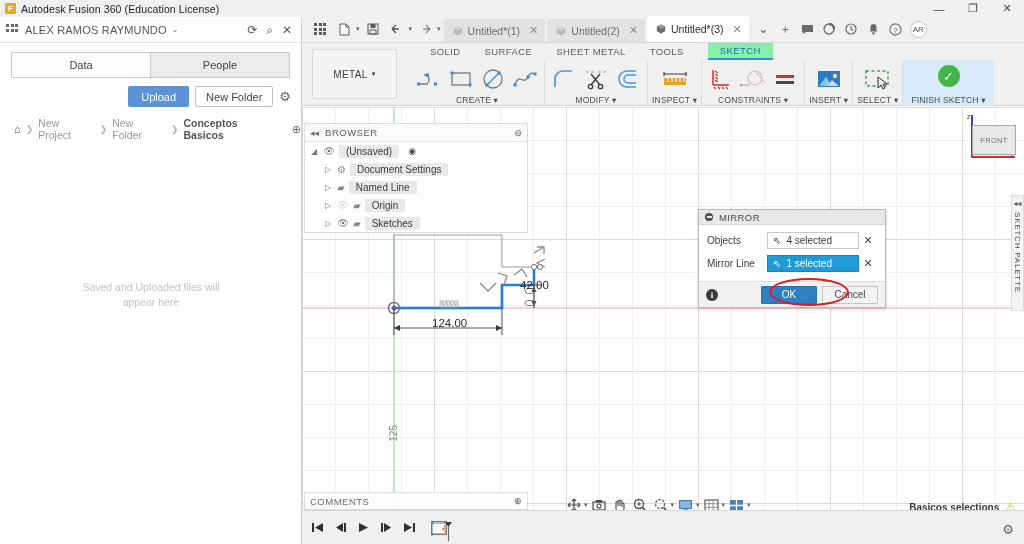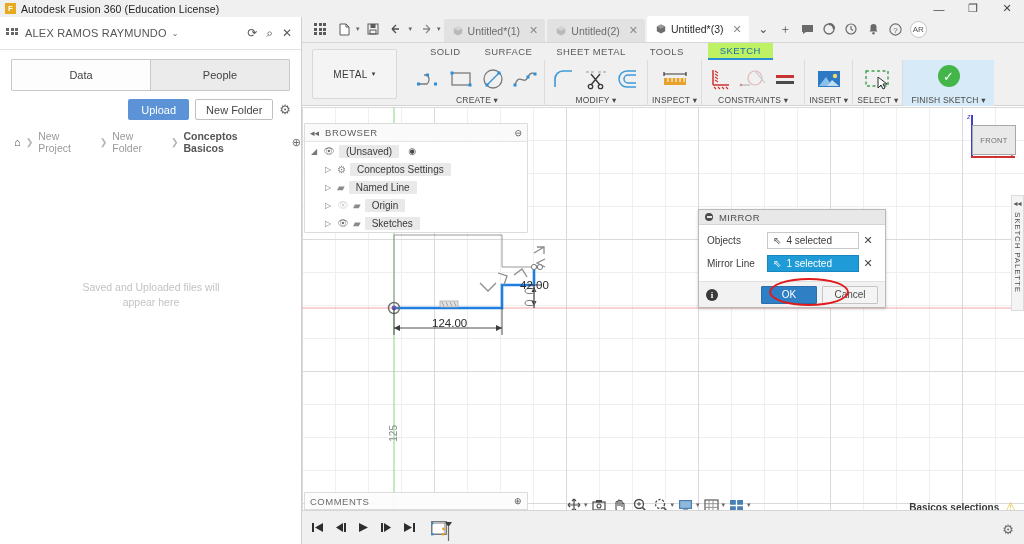--- a/index.html
+++ b/index.html
@@ -33,37 +33,37 @@
     width: 34px; height: 17px; display: flex; align-items: center;
     justify-content: center; font-size: 11px; color: #444;
   }
 
   
   .datapanel {
     position: absolute; left: 0; top: 17px; width: 302px; height: 527px;
     background: #fff; border-right: 1px solid #cfcfcf;
   }
   .dp-header {
-    height: 33px; display: flex; align-items: center;
+    height: 26px; display: flex; align-items: center;
     border-bottom: 1px solid #e2e2e2; padding: 0 6px;
   }
   .dp-grid-icon {
     width: 13px; height: 11px; margin-right: 6px;
     display: grid; grid-template-columns: repeat(3, 3px);
     grid-template-rows: repeat(2, 3px); gap: 1.5px;
   }
   .dp-grid-icon i { background: #666; display: block; }
   .dp-user { font-size: 11px; color: #555; letter-spacing: 0.2px; }
   .dp-caret { margin-left: 5px; font-size: 8px; color: #666; }
   .dp-hdr-right { margin-left: auto; display: flex; align-items: center; gap: 9px; padding-right: 3px; }
   .ico-btn { color: #5a5a5a; font-size: 12px; line-height: 1; cursor: pointer; }
 
   .dp-tabs {
     display: flex; margin: 9px 11px 0 11px; border: 1px solid #c8c8c8;
-    height: 32px; border-radius: 1px; overflow: hidden; justify-content: center;
+    height: 26px; border-radius: 1px; overflow: hidden; justify-content: center;
   }
   .dp-tab {
     flex: 1; display: flex; align-items: center; justify-content: center;
     font-size: 11px; color: #444; background: #ebebeb;
   }
   .dp-tab.active { background: #fdfdfd; }
   .dp-tab + .dp-tab { border-left: 1px solid #c8c8c8; }
 
   .dp-actions {
     display: flex; align-items: center; justify-content: flex-end;
@@ -158,21 +158,21 @@
   }
   .ribbon-tabs {
     position: absolute; left: 108px; top: 0; height: 17px; display: flex;
     align-items: center; gap: 0px; font-size: 9.5px; color: #5a5a5a;
   }
   .rtab {
     padding: 0 12px; height: 17px; display: flex; align-items: center;
     letter-spacing: 0.4px; cursor: pointer;
   }
   .rtab.active {
-    background: #bef264; color: #1a6ea8; border-bottom: 2px solid #2a8fd4;
+    background: #86efac; color: #1a6ea8; border-bottom: 2px solid #2a8fd4;
   }
   .rgroups {
     position: absolute; left: 108px; top: 17px; right: 0; height: 46px;
     display: flex; align-items: stretch;
   }
   .rgroup {
     display: flex; flex-direction: column; align-items: center;
     justify-content: space-between; padding: 2px 4px 1px 4px;
     border-right: 1px solid #dcdcdc;
   }
@@ -770,21 +770,21 @@
         </div>
         <div class="br-row">
           <span class="br-arrow">◢</span>
           <span class="br-eye">👁</span>
           <span class="br-label">(Unsaved)</span>
           <span class="br-target">◉</span>
         </div>
         <div class="br-row" style="padding-left:18px;">
           <span class="br-arrow">▷</span>
           <span class="br-ico">⚙</span>
-          <span class="br-label">Conceptos Settings</span>
+          <span class="br-label">Document Settings</span>
         </div>
         <div class="br-row" style="padding-left:18px;">
           <span class="br-arrow">▷</span>
           <span class="br-ico">▰</span>
           <span class="br-label">Named Line</span>
         </div>
         <div class="br-row" style="padding-left:18px;">
           <span class="br-arrow">▷</span>
           <span class="br-eye off">👁</span>
           <span class="br-ico">▰</span>

